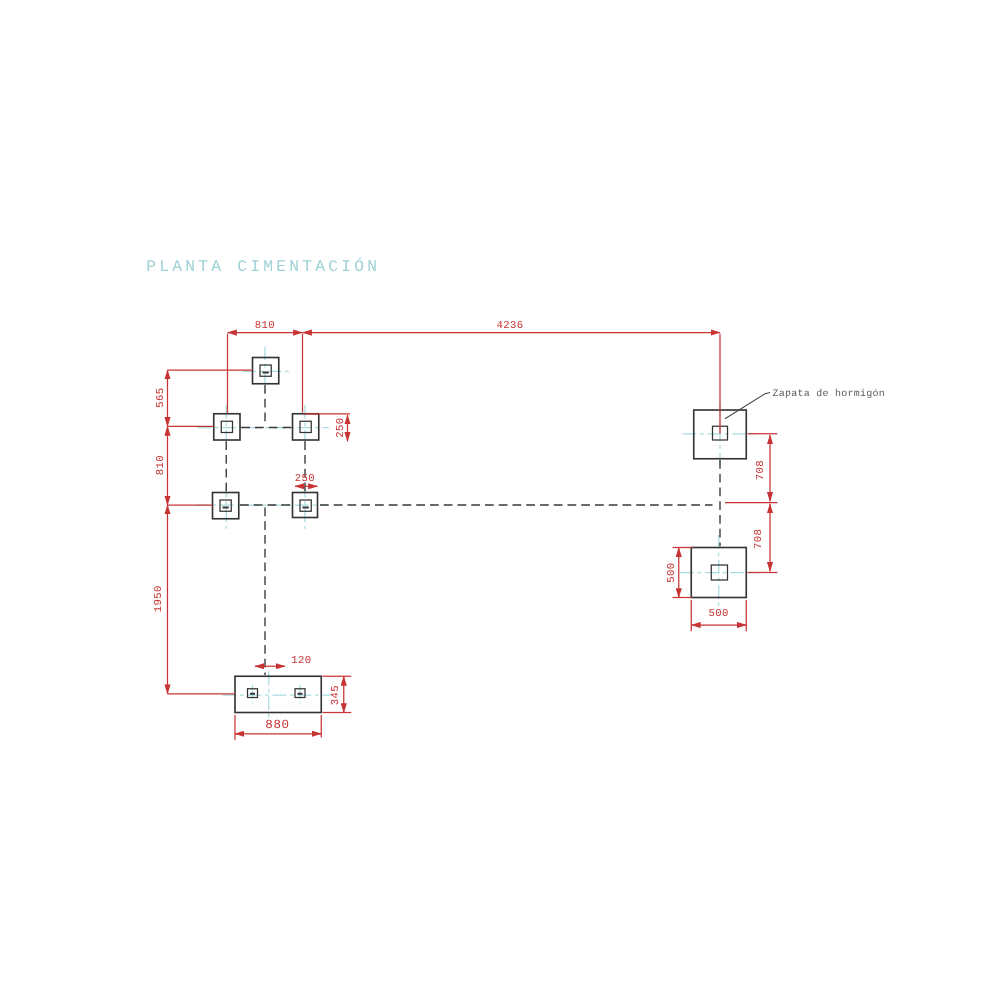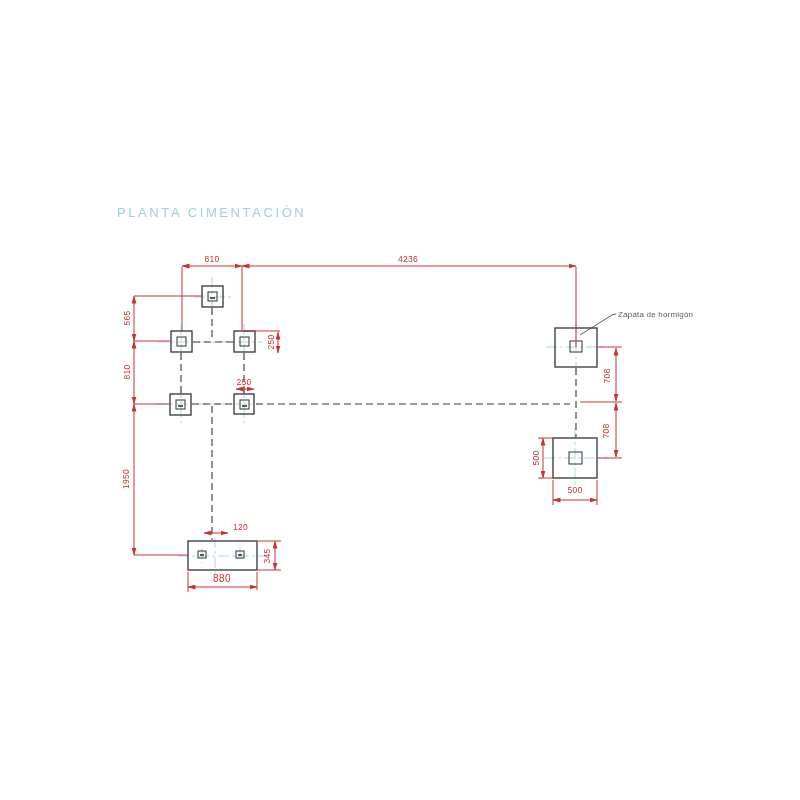--- a/index.html
+++ b/index.html
@@ -1,17 +1,17 @@
 <!DOCTYPE html>
 <html><head>
 <meta charset="utf-8">
 <style>
   html,body{margin:0;padding:0;background:#ffffff;}
   .canvas{position:relative;width:800px;height:800px;background:#fff;overflow:hidden;
-          font-family:Liberation Sans, sans-serif;text-align:center;}
+          font-family:Liberation Mono, monospace;text-align:center;}
   svg{position:absolute;top:0;left:0;}
   .cl{stroke:#a9dbdf;stroke-width:1;fill:none;stroke-dasharray:11 3 3 3;}
   .dash{stroke:#3a3a3a;stroke-width:1.1;fill:none;stroke-dasharray:7 4;}
   .ft{stroke:#333333;stroke-width:1.3;fill:none;}
   .ftin{stroke:#333333;stroke-width:1;fill:none;}
   .tick{stroke:#333333;stroke-width:1.6;}
   .dim{stroke:#c83434;stroke-width:1;fill:none;}
   .dimtxt{fill:#c83434;font-size:8.5px;letter-spacing:0.3px;}
   .dimtxt-big{fill:#c83434;font-size:10px;letter-spacing:0.5px;}
   .title-txt{fill:#9fd2d6;font-size:13px;letter-spacing:2.6px;}

